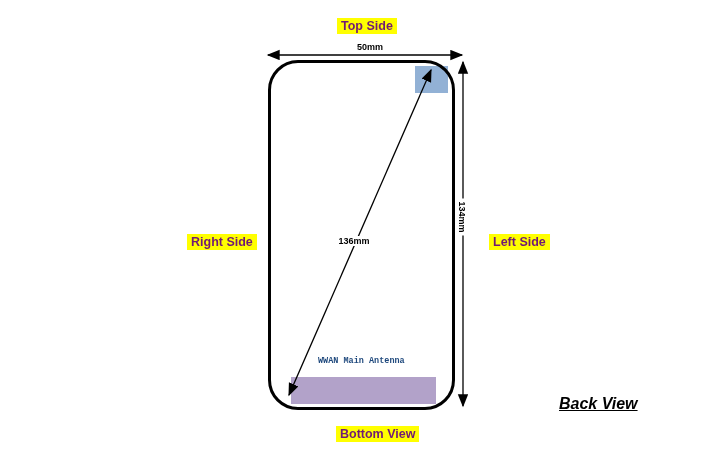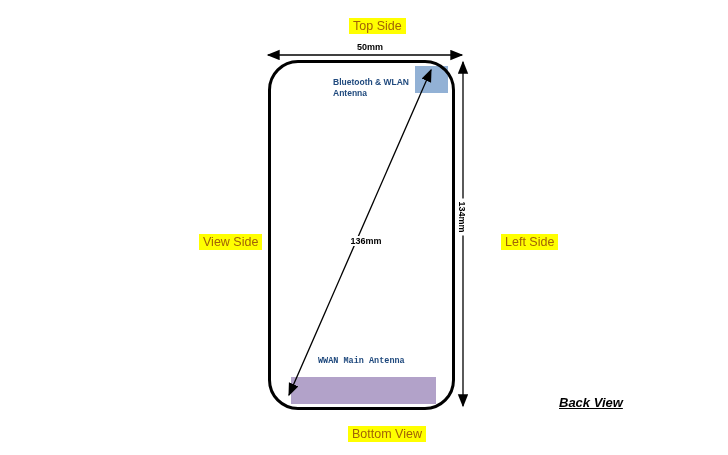--- a/index.html
+++ b/index.html
@@ -7,33 +7,32 @@
     position:relative;
     width:728px;height:455px;
     background:#fff;
     font-family:"Liberation Sans","DejaVu Sans",sans-serif;
     overflow:hidden;
   }
   
   .side-label{
     position:absolute;
     background:var(--highlight,#ffff00);
-    color:#a16207;
+    color:#701a75;
     font-size:12.5px;
-    font-weight:normal;
+    font-weight:bold;
     padding:1px 4px;
     white-space:nowrap;
     z-index:4;
-    margin-left:12px;
   }
   .view-label{
     position:absolute;
     left:559px;top:395px;
     color:#000;
-    font-size:13px;
+    font-size:16px;
     font-weight:bold;
     font-style:italic;
     text-decoration:underline;
     white-space:nowrap;
     z-index:4;
   }
   .phone-outline{
     position:absolute;
     left:268px;top:60px;
     width:187px;height:350px;
@@ -67,46 +66,45 @@
     color:#000;
     font-size:9px;
     font-weight:bold;
     background:#fff;
     padding:0 3px;
     white-space:nowrap;
     z-index:4;
   }
   .dim-width{left:362px;top:47px;transform:translate(-50%,-50%);margin-left:8px;}
   .dim-height{left:462px;top:217px;transform:translate(-50%,-50%) rotate(90deg);}
-  .dim-diagonal{left:366px;top:241px;transform:translate(-50%,-50%);}
+  .dim-diagonal{left:354px;top:241px;transform:translate(-50%,-50%);}
   #arrow-layer{
     position:absolute;left:0;top:0;
     z-index:3;
     color:var(--line,#000);
     pointer-events:none;
   }
 </style>
 </head>
 <body>
 
 <div id="stage">
 
   <div class="side-label" style="left:337px;top:18px;">Top Side</div>
   <div class="side-label" style="left:336px;top:426px;">Bottom View</div>
-  <div class="side-label" style="left:187px;top:234px;">View Side</div>
+  <div class="side-label" style="left:187px;top:234px;">Right Side</div>
   <div class="side-label" style="left:489px;top:234px;text-align:right;">Left Side</div>
 
   <div class="view-label">Back View</div>
 
   <div class="antenna-rect bt-wlan-rect"></div>
   <div class="antenna-rect wwan-rect"></div>
 
   <div class="phone-outline"></div>
 
-  <div class="antenna-label bt-wlan-label">Bluetooth &amp; WLAN Antenna</div>
   <div class="antenna-label wwan-label">WWAN Main Antenna</div>
 
   <svg id="arrow-layer" width="728" height="455" viewBox="0 0 728 455">
     <defs>
       <marker id="ah" markerWidth="11" markerHeight="9" refX="9" refY="4" orient="auto-start-reverse">
         <path d="M0,0 L10,4 L0,8 z" fill="currentColor"></path>
       </marker>
     </defs>
     <line x1="268" y1="55" x2="462" y2="55" stroke="currentColor" stroke-width="1.3" marker-start="url(#ah)" marker-end="url(#ah)"></line>
     <line x1="463" y1="62" x2="463" y2="406" stroke="currentColor" stroke-width="1.3" marker-start="url(#ah)" marker-end="url(#ah)"></line>

